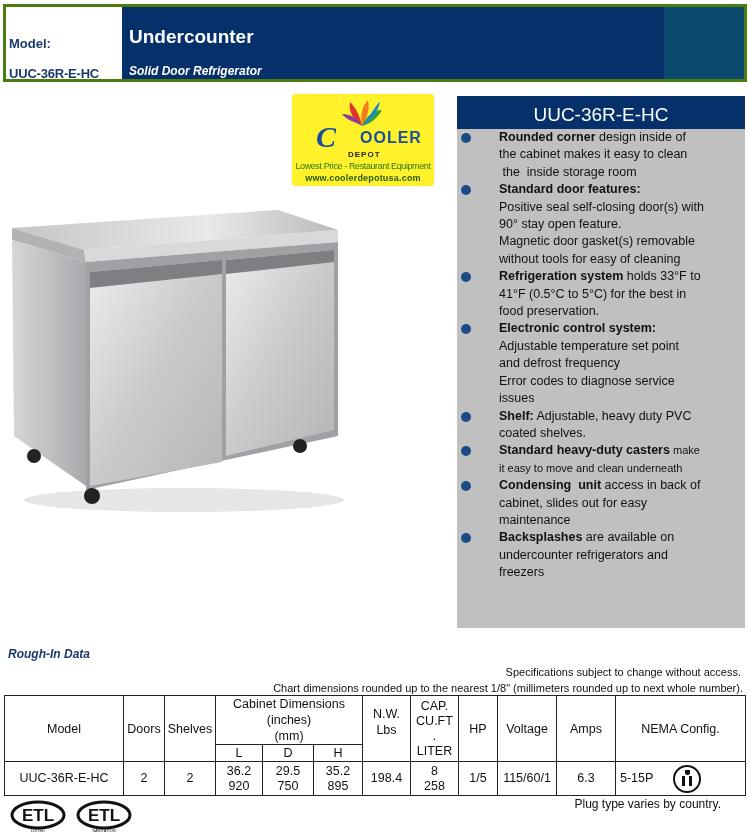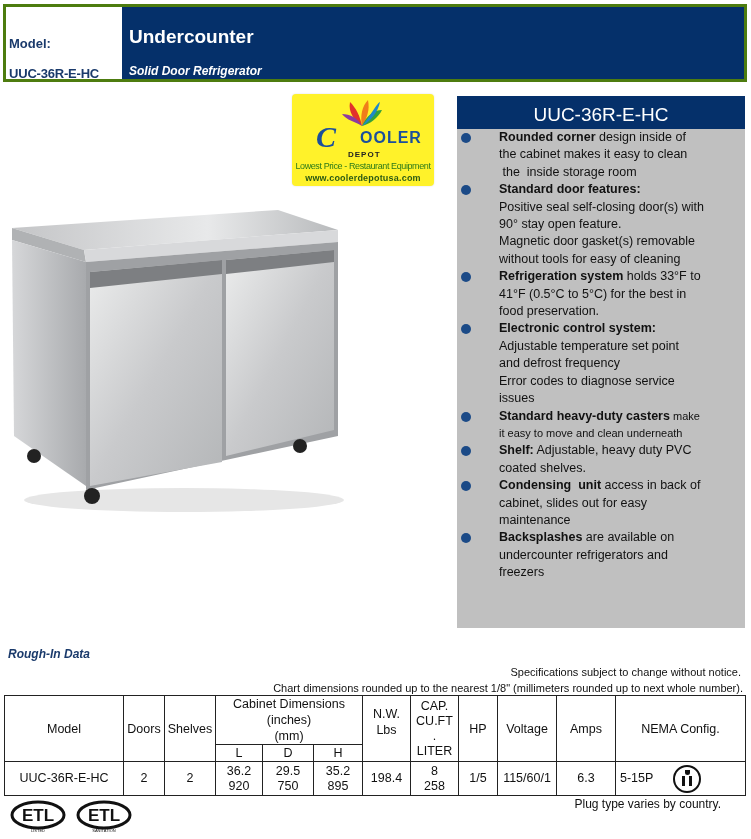--- a/index.html
+++ b/index.html
@@ -4,21 +4,21 @@
 <style>
   html, body { margin:0; padding:0; background:#ffffff; }
   body { width:751px; height:839px; position:relative; overflow:hidden; font-family:"Liberation Sans", sans-serif; color:#111; }
   .abs { position:absolute; }
 
   
   .hdr { left:3px; top:4px; width:738px; height:72px; border:3px solid #4d7c0f; background:#0c4a6e; }
   .hdr-left { left:0; top:0; width:116px; height:72px; background:#fff; }
   .hdr-model-label { left:3px; top:29px; font-size:13px; font-weight:bold; color:#1a3a6b; }
   .hdr-model-code { left:3px; top:59px; font-size:13px; font-weight:bold; color:#1a3a6b; letter-spacing:-0.2px; }
-  .hdr-right { left:116px; top:0; width:622px; height:72px; background:#05306a; }
+  .hdr-right { left:116px; top:0; width:542px; height:72px; background:#05306a; }
   .hdr-title { left:7px; top:19px; font-size:19px; font-weight:bold; color:#fff; }
   .hdr-subtitle { left:7px; top:57px; font-size:12px; font-weight:bold; font-style:italic; color:#fff; }
 
   
   .logo { left:292px; top:94px; width:142px; height:92px; background:#fff22a; border-radius:4px; box-shadow:0 0 2px #ddd; }
   .logo-flower { left:48px; top:4px; width:46px; height:30px; }
   .logo-cooler { left:32px; top:35px; font-size:16px; font-weight:900; color:#1b4f9c; letter-spacing:1px; font-family:"Liberation Sans", sans-serif;margin-left:36px; }
   .logo-c { left:24px; top:26px; font-size:30px; font-weight:900; color:#1b4f9c; font-family:"Liberation Serif", serif; font-style:italic; }
   .logo-depot { left:56px; top:56px; font-size:8px; font-weight:bold; color:#222; letter-spacing:1px;text-align:right; }
   .logo-tag { left:2px; top:67px; width:138px; text-align:center; font-size:9px; color:#2c7a1a; letter-spacing:-0.4px; }
@@ -150,45 +150,45 @@
     <div class="feat">
       <span class="bullet"></span>
       <b>Electronic control system:</b><br>
       <span>Adjustable temperature set point</span><br>
       <span>and defrost frequency</span><br>
       <span>Error codes to diagnose service</span><br>
       <span>issues</span>
     </div>
     <div class="feat">
       <span class="bullet"></span>
+      <b>Shelf:</b><span> Adjustable, heavy duty PVC</span><br>
+      <span>coated shelves.</span>
+    </div>
+    <div class="feat">
+      <span class="bullet"></span>
       <b>Standard heavy-duty casters</b><span class="small"> make</span><br>
       <span class="small">it easy to move and clean underneath</span>
-    </div>
-    <div class="feat">
-      <span class="bullet"></span>
-      <b>Shelf:</b><span> Adjustable, heavy duty PVC</span><br>
-      <span>coated shelves.</span>
     </div>
     <div class="feat">
       <span class="bullet"></span>
       <b style="white-space:pre">Condensing  unit</b><span> access in back of</span><br>
       <span>cabinet, slides out for easy</span><br>
       <span>maintenance</span>
     </div>
     <div class="feat">
       <span class="bullet"></span>
       <b>Backsplashes</b><span> are available on</span><br>
       <span>undercounter refrigerators and</span><br>
       <span>freezers</span>
     </div>
   </div>
 </div>
 
 <div class="abs rough">Rough-In Data</div>
-<div class="abs note1">Specifications subject to change without notice.</div>
+<div class="abs note1">Specifications subject to change without access.</div>
 <div class="abs note2">Chart dimensions rounded up to the nearest 1/8" (millimeters rounded up to next whole number).</div>
 
 <table class="spec">
   <colgroup>
     <col style="width:119px">
       <col style="width:41px">
       <col style="width:51px">
     <col style="width:47px">
       <col style="width:51px">
       <col style="width:49px">

